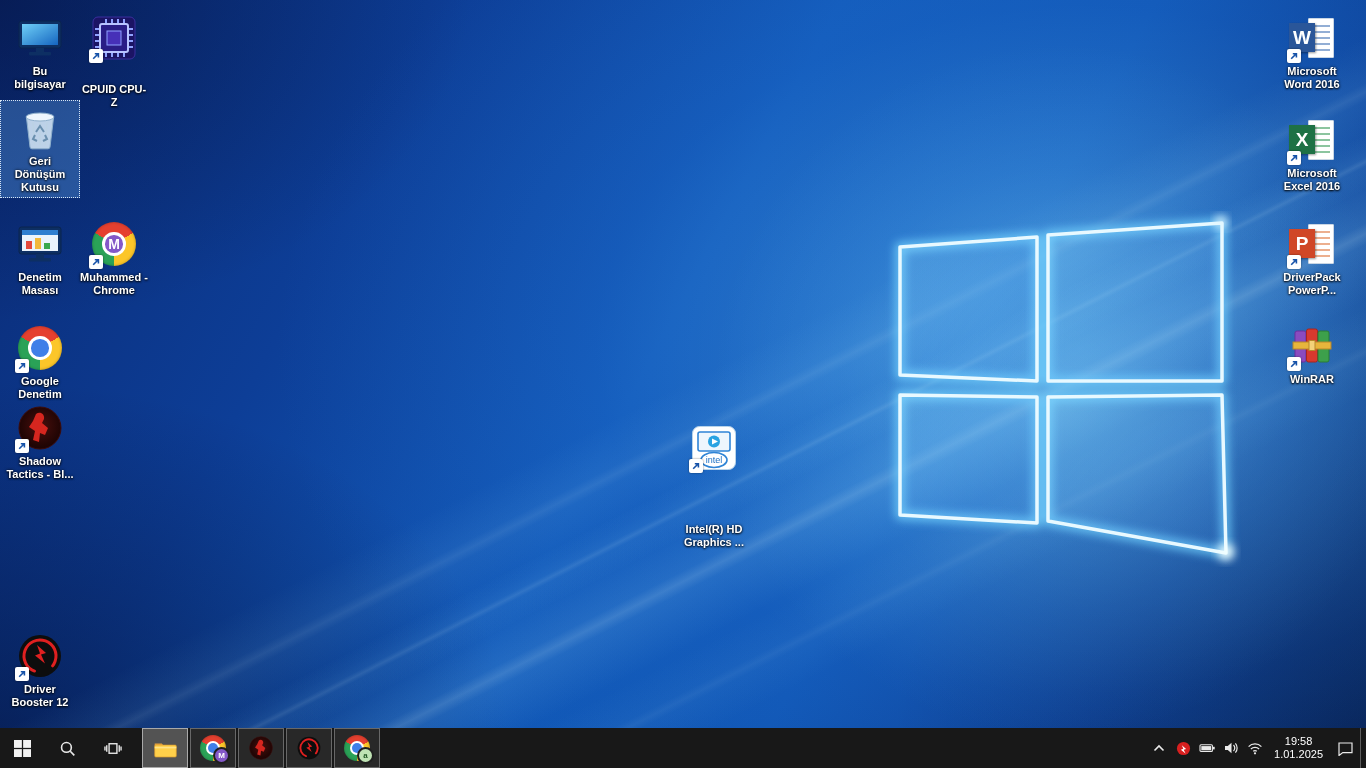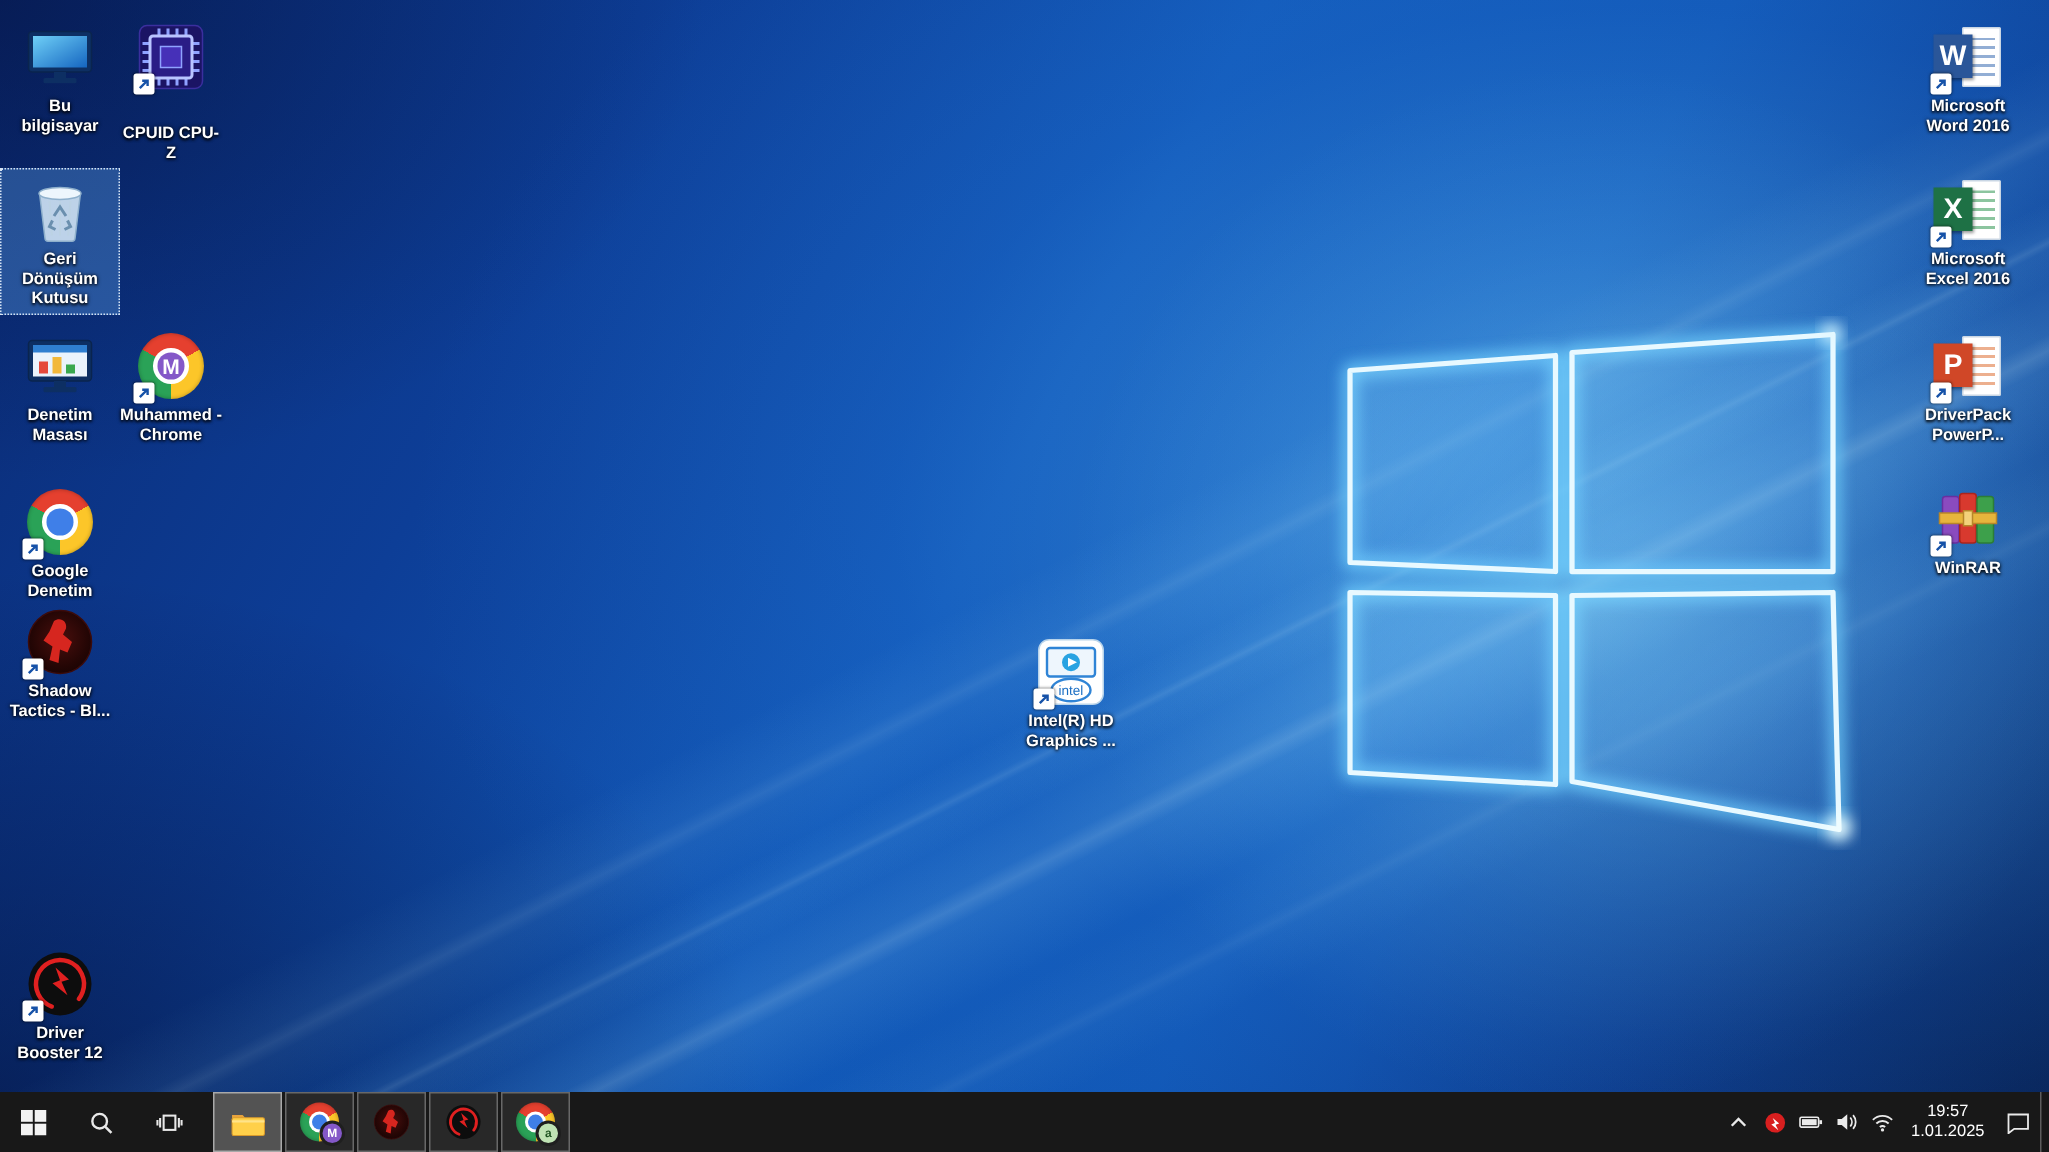--- a/index.html
+++ b/index.html
@@ -131,21 +131,21 @@
       </svg>
       <div class="sc">
           <svg viewBox="0 0 12 12" width="12" height="12">
             <path d="M3.2 8.8 L8 4 M4.8 3.8 h3.6 v3.6" stroke="#1652a8" stroke-width="1.6" fill="none"></path>
           </svg>
         </div>
     </div>
     <div class="label">CPUID CPU-Z</div>
   </div>
 
-  <div class="dicon selected" style="left:0px;top:112px;">
+  <div class="dicon selected" style="left:0px;top:100px;">
     <div class="art">
       <svg viewBox="0 0 48 48" width="48" height="48">
         <path d="M10.5 14 L14 43 a2 2 0 0 0 2 1.8 h16 a2 2 0 0 0 2 -1.8 L37.5 14" fill="rgba(222,238,250,0.82)" stroke="#8fb0cc"></path>
         <g stroke="#bcd2e4" stroke-width="1.4">
             <path d="M17 18 l1.6 23 M24 18 v23 M31 18 l-1.6 23"></path>
           </g>
         <ellipse cx="24" cy="13" rx="14" ry="4" fill="#eef6fd" stroke="#8fb0cc"></ellipse>
         <g fill="none" stroke="#6a8fae" stroke-width="2">
           <path d="M20 28 l4 -6 4 6"></path>
             <path d="M19 31 l-2 4 4 2"></path>
@@ -232,21 +232,21 @@
       </svg>
       <div class="sc">
           <svg viewBox="0 0 12 12" width="12" height="12">
             <path d="M3.2 8.8 L8 4 M4.8 3.8 h3.6 v3.6" stroke="#1652a8" stroke-width="1.6" fill="none"></path>
           </svg>
         </div>
     </div>
     <div class="label">Driver Booster 12</div>
   </div>
 
-  <div class="dicon" style="left:674px;top:420px;">
+  <div class="dicon" style="left:674px;top:420px;gap:48px;">
     <div class="art">
       <svg viewBox="0 0 48 48" width="48" height="48">
         <rect x="2.5" y="2.5" width="43" height="43" rx="7" fill="#ffffff" stroke="#b9d4ea"></rect>
         <rect x="8" y="8" width="32" height="19" rx="2" fill="#eef6fd" stroke="#2f84d6" stroke-width="1.6"></rect>
         <circle cx="24" cy="17.5" r="6" fill="#29a3e2"></circle>
         <path d="M22 14.5 l6 3 -6 3 z" fill="#fff"></path>
         <ellipse cx="24" cy="36" rx="13" ry="7.5" fill="none" stroke="#2f84d6" stroke-width="1.6"></ellipse>
         <text x="24" y="39" text-anchor="middle" font-size="9" fill="#1b6fc4">intel</text>
       </svg>
       <div class="sc">
@@ -411,21 +411,21 @@
     </div>
     <div class="tray-btn">
       <svg viewBox="0 0 16 14" width="16" height="14">
         <path d="M1.6 5.6 a9 9 0 0 1 12.8 0" fill="none" stroke="#eaeaea" stroke-width="1.3"></path>
         <path d="M3.9 8 a6 6 0 0 1 8.2 0" fill="none" stroke="#eaeaea" stroke-width="1.3"></path>
         <path d="M6.2 10.3 a3 3 0 0 1 3.6 0" fill="none" stroke="#eaeaea" stroke-width="1.3"></path>
         <circle cx="8" cy="12.3" r="1.1" fill="#eaeaea"></circle>
       </svg>
     </div>
     <div class="tray-clock">
-      <div>19:57</div>
+      <div>19:58</div>
       <div>1.01.2025</div>
     </div>
     <div class="tray-btn" style="width:30px;">
       <svg viewBox="0 0 17 15" width="17" height="15">
         <path d="M2 2 h13 v9.6 h-9.2 l-3.8 2.9 v-2.9 z" fill="none" stroke="#eaeaea" stroke-width="1.2"></path>
       </svg>
     </div>
     <div class="show-desktop"></div>
   </div>
 </div>

